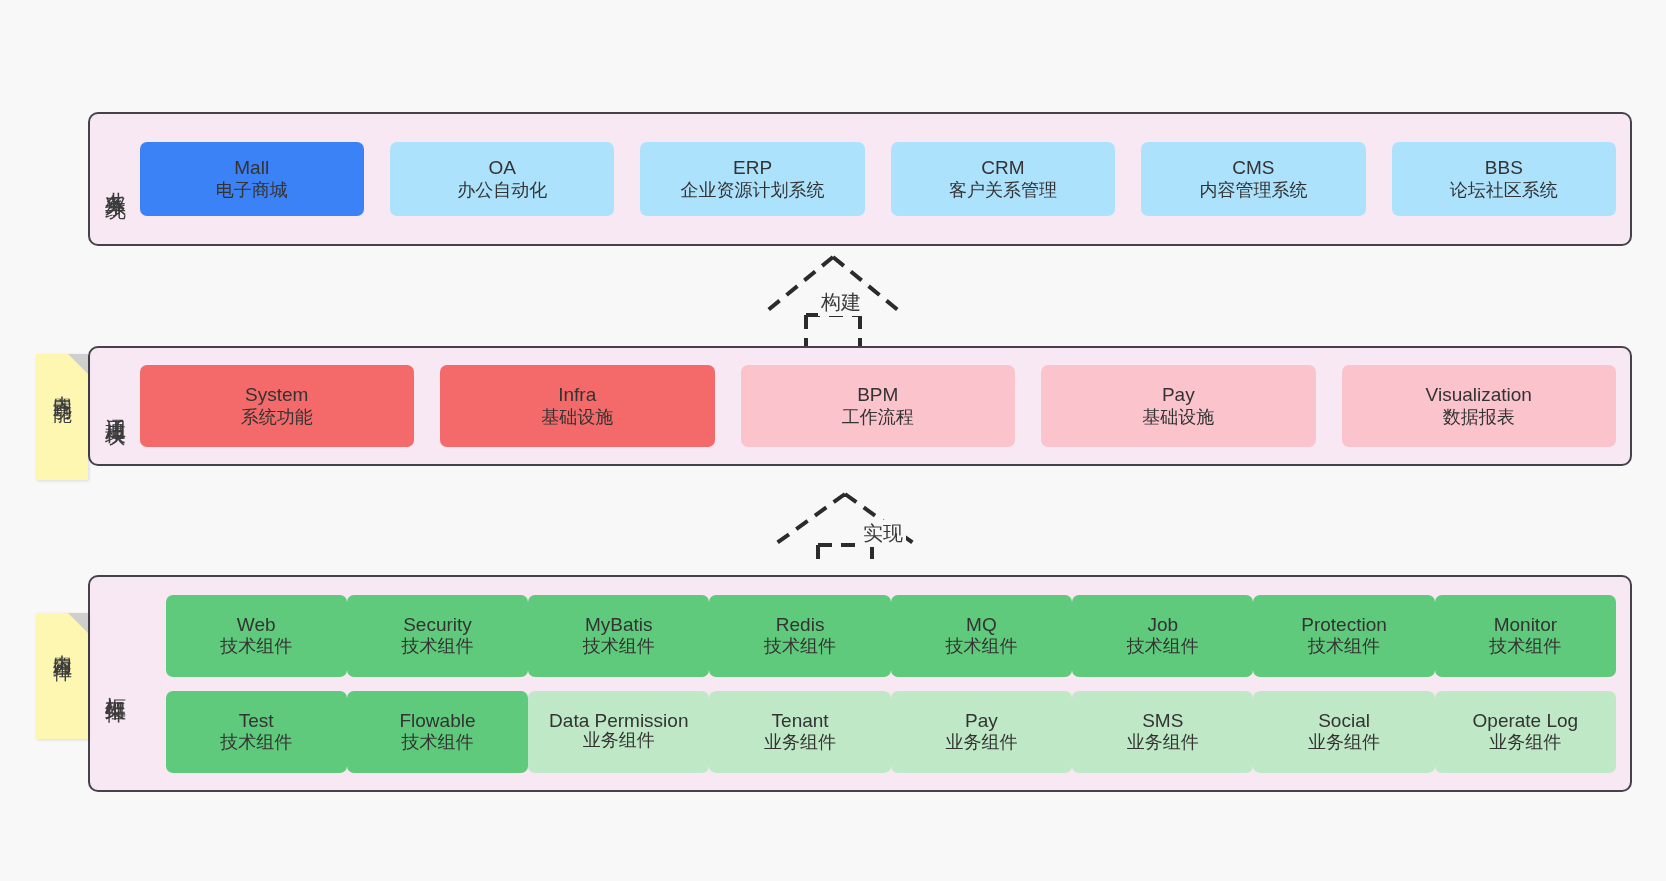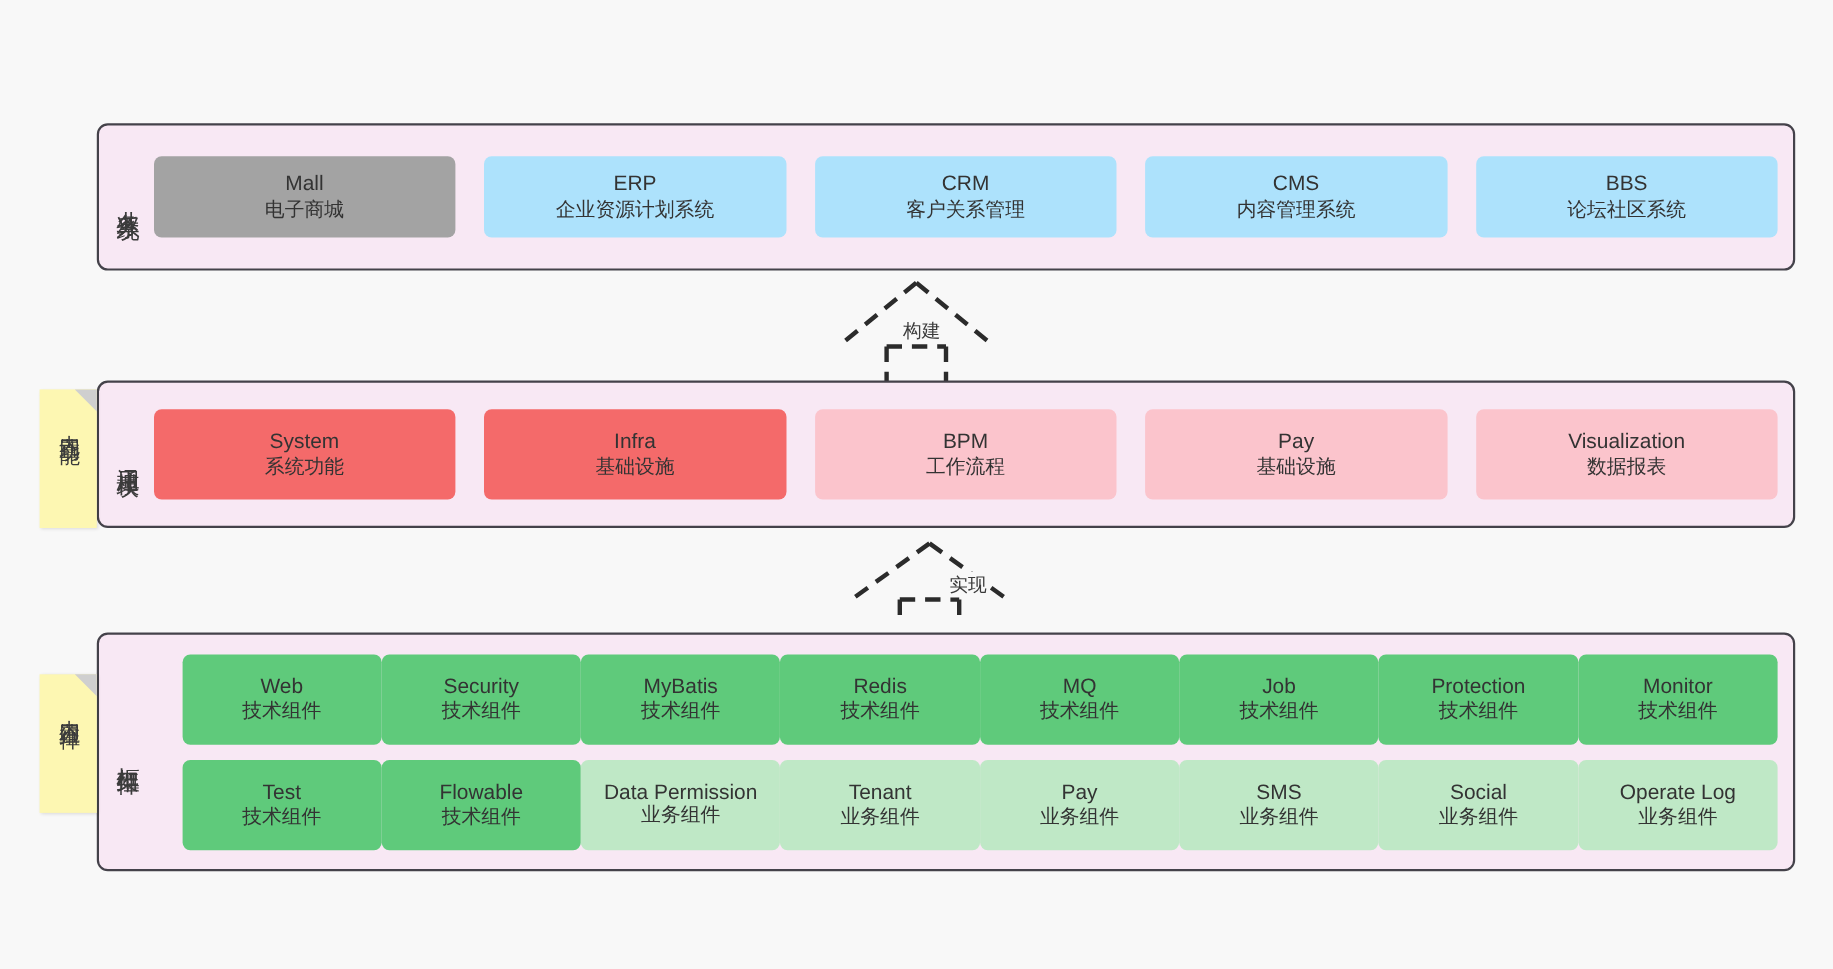--- a/index.html
+++ b/index.html
@@ -56,21 +56,21 @@
     padding:4px 6px;
   }
   .node .en{font-size:19px;color:#333;}
   .node .cn{font-size:18px;color:#333;}
 
   
   #layer-business{left:88px;top:112px;width:1544px;height:134px;}
   #layer-business .node{height:74px;background:#ade2fc;}
 
   
-  #layer-common{left:88px;top:346px;width:1544px;height:134px;}
+  #layer-common{left:88px;top:346px;width:1544px;height:120px;}
   #layer-common .node{height:82px;}
 
   
   #layer-framework{left:88px;top:575px;width:1544px;height:217px;}
   #layer-framework .node{height:82px;}
   #layer-framework .boxes{gap:14px;}
   #layer-framework .box-row{gap:0;margin-left:26px;}
 
   
   .note{
@@ -96,43 +96,47 @@
     text-align:center;
     line-height:1.1;
   }
   #note-builtin-func{left:36px;top:354px;height:126px;}
   #note-builtin-comp{left:36px;top:613px;height:126px;}
 
   
   .conn{position:absolute;}
   .conn .lbl{
     position:absolute;
-    font-size:17px;
+    font-size:20px;
     color:#3b3b3b;
     background:#f8f8f8;
     padding:0 3px;
     white-space:nowrap;
   }
   #conn-build{left:758px;top:253px;width:150px;height:95px;}
   #conn-build .lbl{left:60px;top:36px;}
   #conn-impl{left:770px;top:490px;width:150px;height:78px;}
   #conn-impl .lbl{left:58px;top:30px;margin-left:32px;}
 </style>
 </head>
 <body>
 
 <div class="canvas">
 
   <div class="layer" id="layer-business">
     <div class="layer-title">业务系统</div>
     <div class="boxes">
       <div class="box-row">
-        <div class="node" style="background:#a3a3a3">
+        <div class="node" style="background:#3b82f6">
           <span class="en">Mall</span>
           <span class="cn">电子商城</span>
+        </div>
+        <div class="node" style="background:#ade2fc">
+          <span class="en">OA</span>
+          <span class="cn">办公自动化</span>
         </div>
         <div class="node" style="background:#ade2fc">
           <span class="en">ERP</span>
           <span class="cn">企业资源计划系统</span>
         </div>
         <div class="node" style="background:#ade2fc">
           <span class="en">CRM</span>
           <span class="cn">客户关系管理</span>
         </div>
         <div class="node" style="background:#ade2fc">

